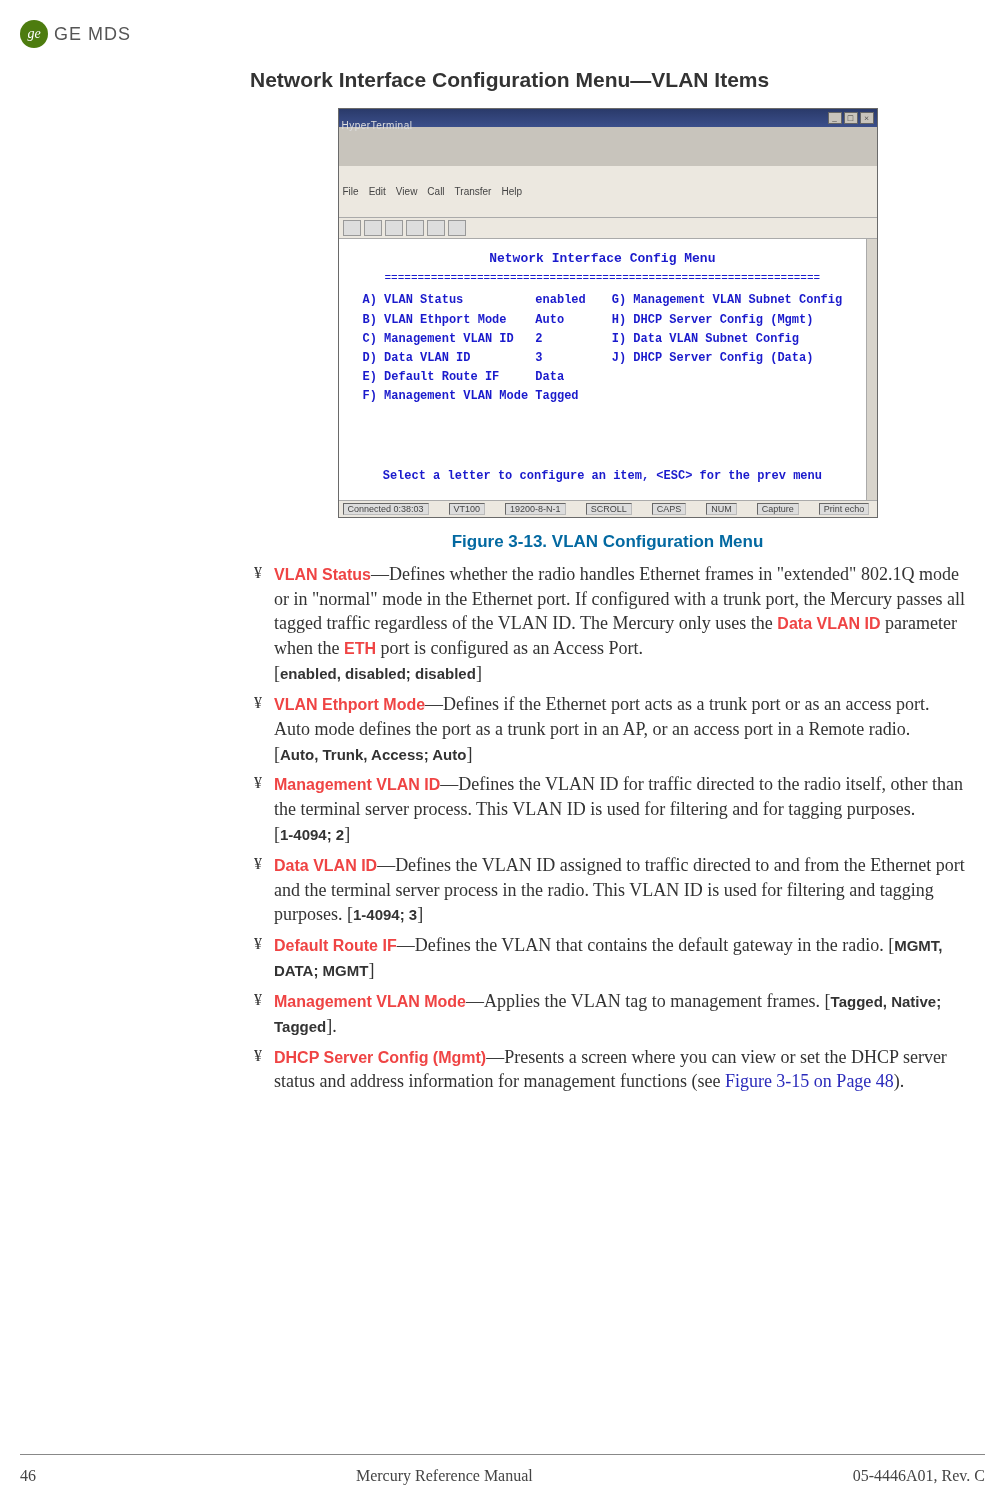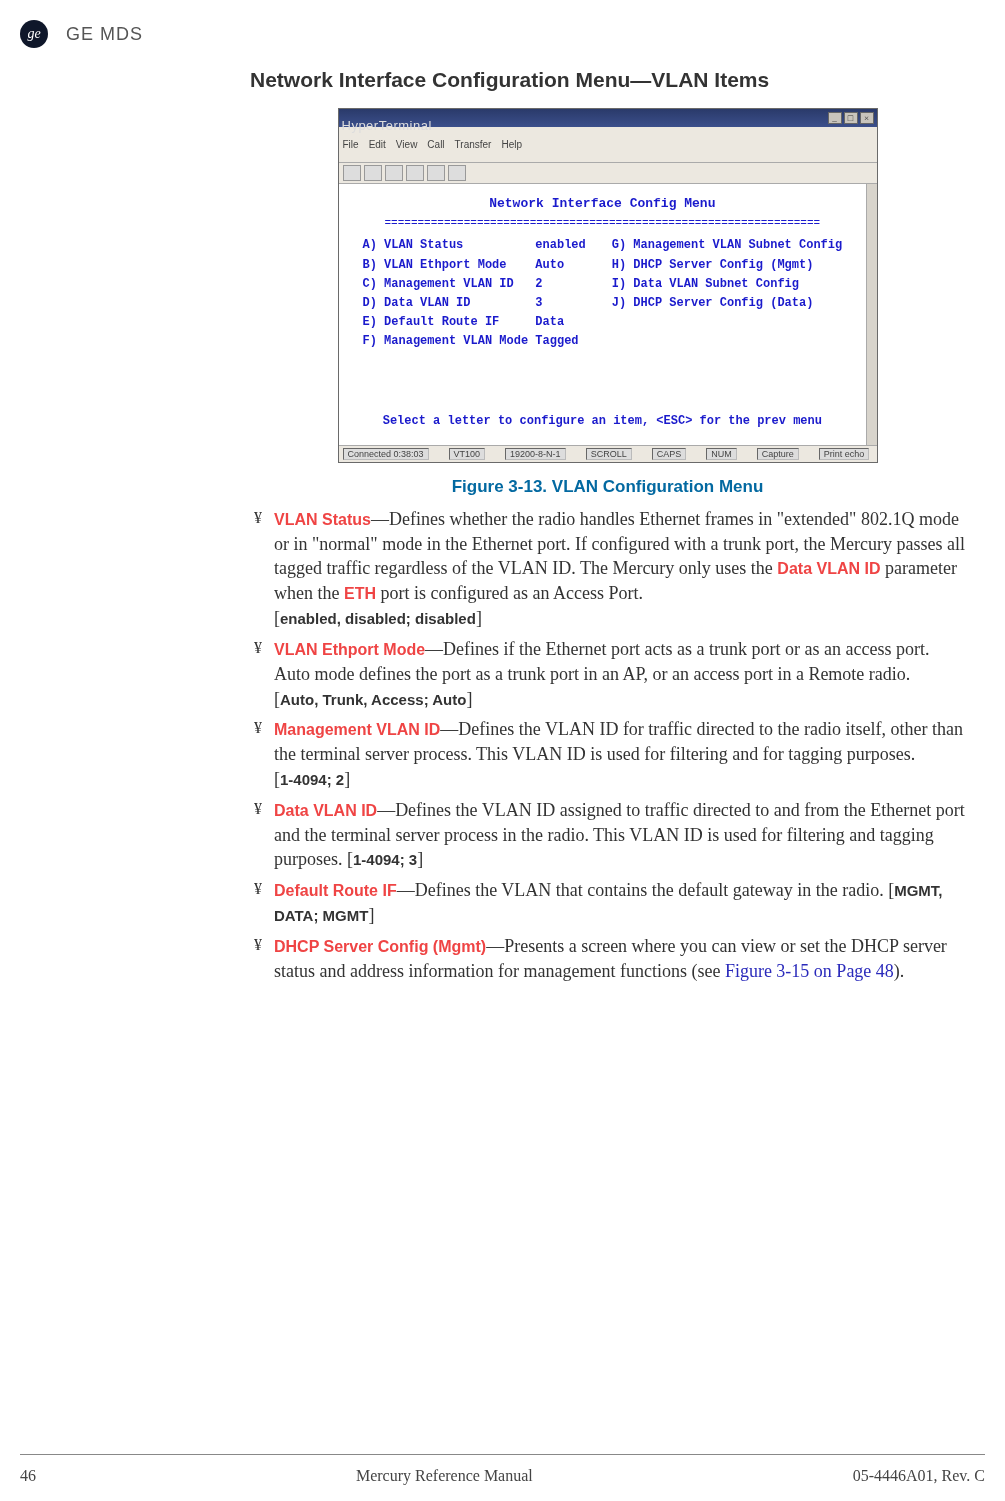--- a/index.html
+++ b/index.html
@@ -1,31 +1,31 @@
 <!DOCTYPE html>
 <html><head>
   <meta charset="utf-8">
   <style>
     * { box-sizing: border-box; margin: 0; padding: 0; }
     body { font-family: "Times New Roman", Times, serif; font-size: 18px; color: #333; background: #fff; width: 1005px; height: 1501px; position: relative; }
     .page { padding: 20px 20px 20px 20px; }
     .header { display: flex; align-items: center; gap: 6px; margin-bottom: 20px; }
-    .ge-logo { width: 28px; height: 28px; border-radius: 50%; background: #0f172a; display: flex; align-items: center; justify-content: center; color: #fff; font-size: 14px; font-family: Georgia, serif; font-style: italic; }
-    .ge-text { font-family: Arial, Helvetica, sans-serif; font-size: 18px; color: #555; letter-spacing: 1px; margin-left: 12px; }
+    .ge-logo { width: 28px; height: 28px; border-radius: 50%; background: #4d7c0f; display: flex; align-items: center; justify-content: center; color: #fff; font-size: 14px; font-family: Georgia, serif; font-style: italic; }
+    .ge-text { font-family: Arial, Helvetica, sans-serif; font-size: 18px; color: #555; letter-spacing: 1px; }
     .content { margin-left: 230px; margin-right: 20px; }
     h1.section-title { font-family: Arial, Helvetica, sans-serif; font-weight: bold; font-size: 21px; color: #333; text-align: left; margin-bottom: 16px; }
 
     
     .screenshot-wrap { width: 540px; margin: 0 auto 14px; }
     .win-outer { border: 1px solid #6a6a6a; background: #c8c4bc; padding: 0; }
     .win-titlebar { height: 18px; background: linear-gradient(#2a3a6a,#3b4f8b); display:flex; align-items:center; justify-content:space-between; padding:0 3px; }
-    .win-titlebar .t-left { color:#ddd; font-family: Arial; font-size:13px; letter-spacing:0.5px;margin-top:14px; }
+    .win-titlebar .t-left { color:#ddd; font-family: Arial; font-size:10px; letter-spacing:0.5px;margin-top:14px; }
     .win-titlebar .t-right { display:flex; gap:2px; }
     .win-titlebar .t-right span { width:14px; height:12px; background:#c8c4bc; border:1px solid #666; font-size:9px; line-height:10px; text-align:center; color:#333; }
-    .win-menubar { background:#ece8e0; padding:12px 4px; font-family: Tahoma, Arial; font-size:10px; color:#444; display:flex; gap:10px; border-bottom:1px solid #aaa; }
+    .win-menubar { background:#ece8e0; padding:20px 4px; font-family: Tahoma, Arial; font-size:10px; color:#444; display:flex; gap:10px; border-bottom:1px solid #aaa;margin-top:39px; }
     .win-toolbar { background:#ece8e0; padding:2px 4px; display:flex; gap:3px; border-bottom:1px solid #aaa; }
     .win-toolbar span { width:18px; height:16px; border:1px solid #999; background:#ddd; display:inline-block; }
     .term { background:#fff; padding:10px 12px 14px; min-height:260px; position:relative; font-family: "Courier New", monospace; font-size:11px; line-height:1.6; color:#2020cc; }
     .term-title { text-align:center; font-weight:bold; color:#1a1acc; font-size:13px; }
     .term-underline { text-align:center; color:#1a1acc; letter-spacing:0; white-space:pre; overflow:hidden; font-size:11px; }
     .term-cols { display:flex; gap:26px; padding:4px 12px 0; }
     .term-col { flex:1; white-space:pre; font-weight:bold; color:#1a1acc; font-size:12px; }
     .term-footer { text-align:center; font-weight:bold; color:#1a1acc; margin-top:60px; font-size:12px; }
     .win-status { background:#ece8e0; color:#444; font-family:Tahoma,Arial; font-size:9px; padding:2px 4px; border-top:1px solid #aaa; display:flex; gap:20px; }
     .win-status span { border:1px inset #bbb; padding:0 4px; background:#ddd; }
@@ -129,20 +129,23 @@
         <span class="term-label">Management VLAN ID</span><span>—Defines the VLAN ID for traffic directed to the radio itself, other than the terminal server process. This VLAN ID is used for filtering and for tagging purposes.</span><br>
         [<span class="opts">1-4094; 2</span>]
       </li>
       <li>
         <span class="term-label">Data VLAN ID</span><span>—Defines the VLAN ID assigned to traffic directed to and from the Ethernet port and the terminal server process in the radio. This VLAN ID is used for filtering and tagging purposes. </span>[<span class="opts">1-4094; 3</span>]
       </li>
       <li>
         <span class="term-label">Default Route IF</span><span>—Defines the VLAN that contains the default gateway in the radio. </span>[<span class="opts">MGMT, DATA; MGMT</span>]
       </li>
       <li>
+        <span class="term-label">Management VLAN Mode</span><span>—Applies the VLAN tag to management frames. </span>[<span class="opts">Tagged, Native; Tagged</span>]<span>.</span>
+      </li>
+      <li>
         <span class="term-label">DHCP Server Config (Mgmt)</span><span>—Presents a screen where you can view or set the DHCP server status and address information for management functions (see </span><span class="xref">Figure 3-15 on Page 48</span><span>).</span>
       </li>
     </ul>
   </div>
 </div>
 
 <div class="footer-rule"></div>
 <div class="footer">
   <span>46</span>
   <span class="mid">Mercury Reference Manual</span>

